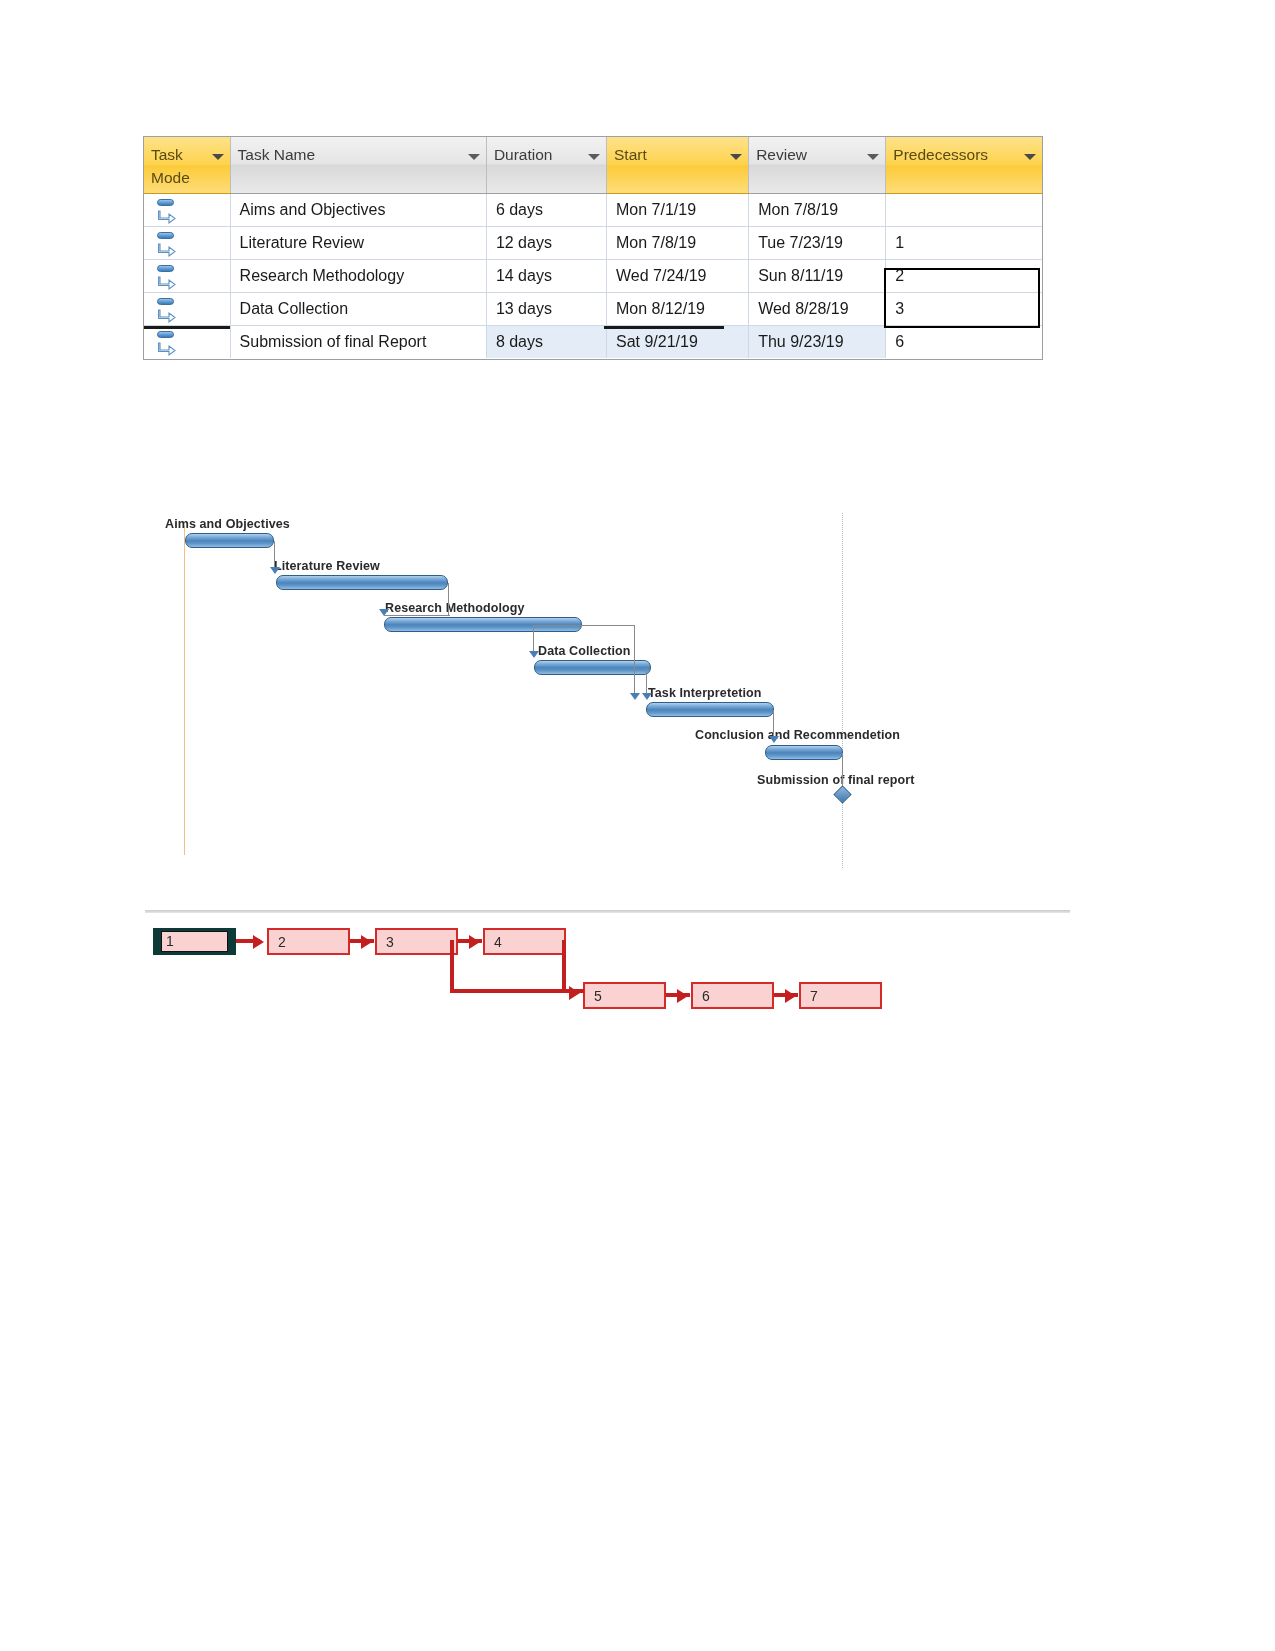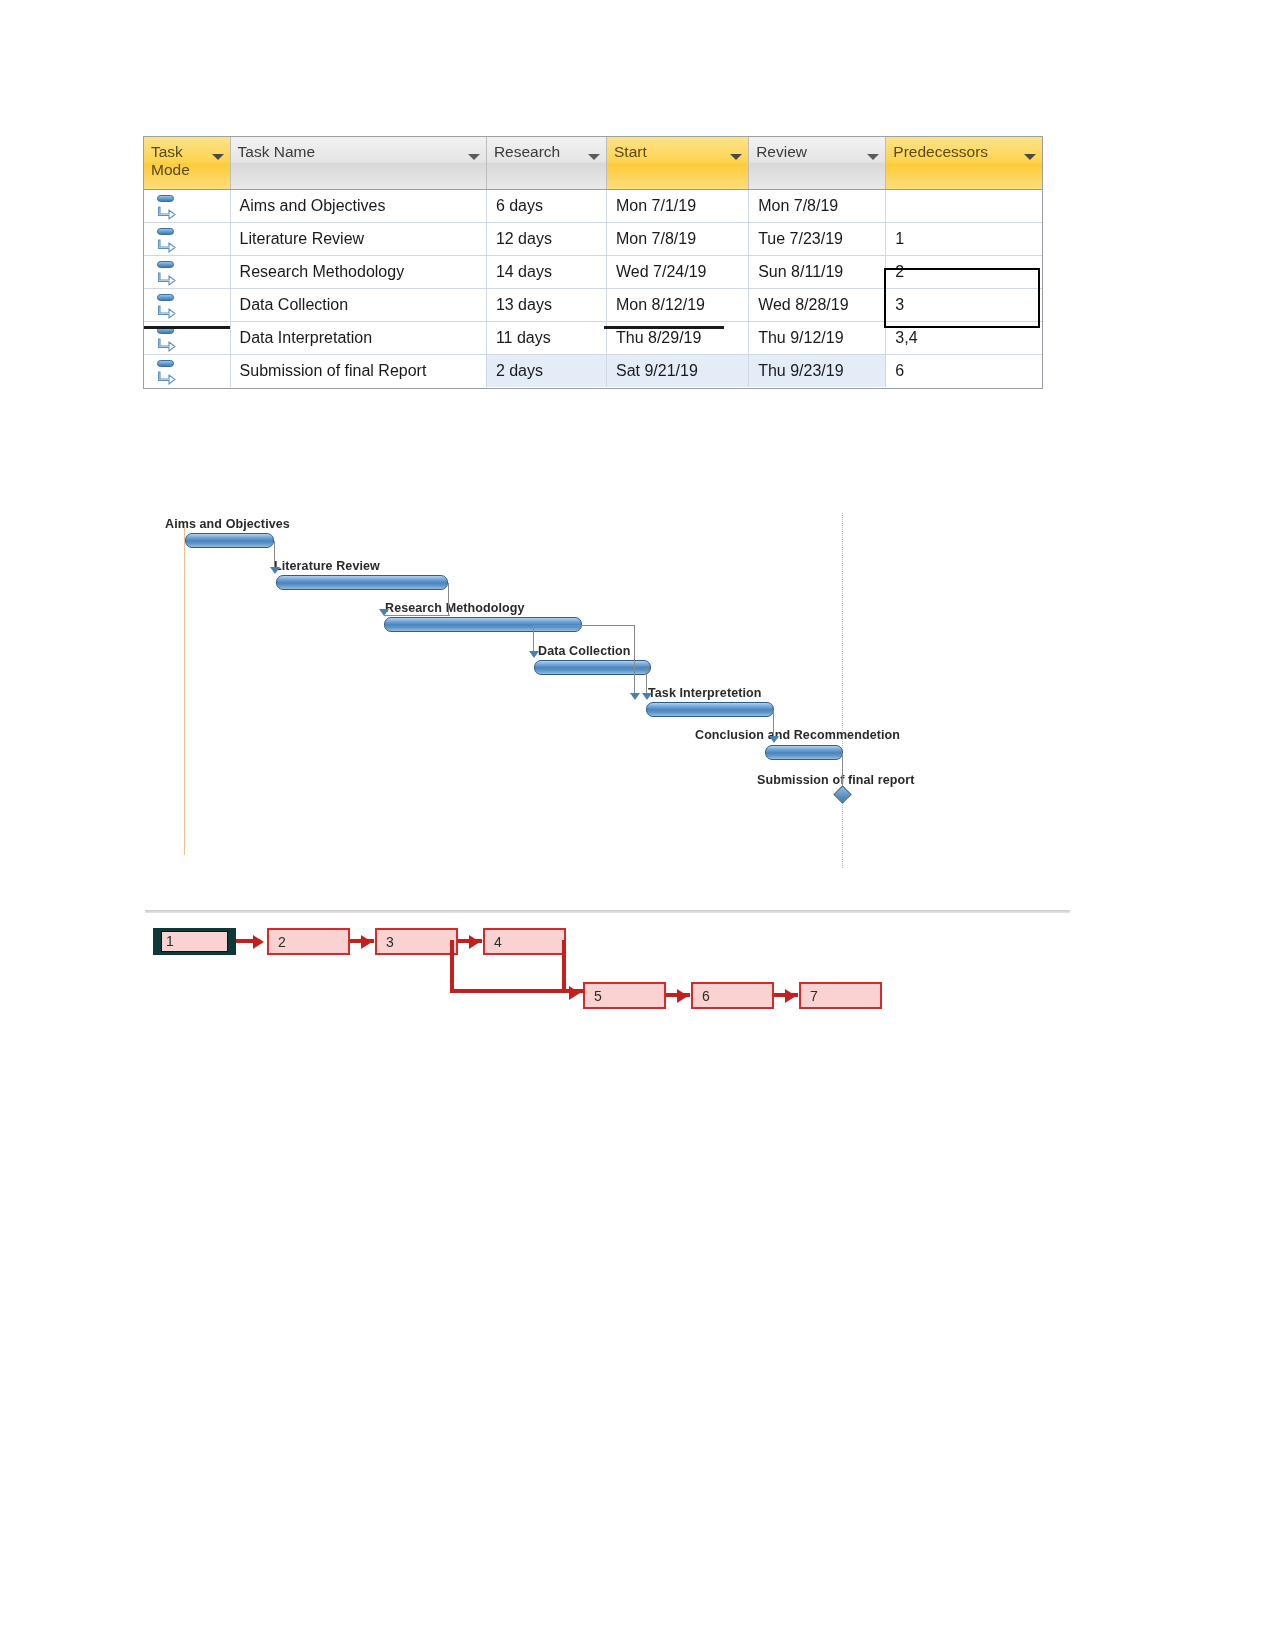--- a/index.html
+++ b/index.html
@@ -19,21 +19,21 @@
     border-right:1px solid #bdbdbd;
     border-bottom:1px solid #9aa0a6;
     position:relative;height:42px;
     background:linear-gradient(to bottom,#f2f2f2 0%,#e4e4e4 48%,#d8d8d8 50%,#e9e9e9 100%);
   }
   #task-table th.hl{
     color:#5a4a14;
     background:linear-gradient(to bottom,#fee28a 0%,#fdd34f 48%,#fccb3a 52%,#fedd79 100%);
     border-bottom:1px solid #c79a18;
   }
-  .th-inner{display:block;padding-right:22px;line-height:18px;}
+  .th-inner{display:block;padding-right:22px;line-height:23px;}
   .filter-arrow{position:absolute;right:6px;top:17px;width:0;height:0;
      border-left:6px solid transparent;border-right:6px solid transparent;
      border-top:6px solid #5b5b5b;}
   th.hl .filter-arrow{border-top-color:#4a4a4a;}
 
   #task-table td{
     font-size:16px;color:#1a1a1a;
     padding:5px 6px 5px 9px;
     border-right:1px solid #cfd8e3;
     border-bottom:1px solid #cfd8e3;
@@ -115,21 +115,21 @@
       <tr>
         <th class="hl">
           <span class="th-inner">Task Mode</span>
           <span class="filter-arrow"></span>
         </th>
         <th>
           <span class="th-inner">Task Name</span>
           <span class="filter-arrow"></span>
         </th>
         <th>
-          <span class="th-inner">Research</span>
+          <span class="th-inner">Duration</span>
           <span class="filter-arrow"></span>
         </th>
         <th class="hl">
           <span class="th-inner">Start</span>
           <span class="filter-arrow"></span>
         </th>
         <th>
           <span class="th-inner">Review</span>
           <span class="filter-arrow"></span>
         </th>
@@ -193,46 +193,31 @@
                 <path d="M2 2 L2 9 L11 9 L11 5 L17 9.5 L11 14 L11 10.5 L0.6 10.5 L0.6 2 Z" fill="#ffffff" stroke="#5b8fc4" stroke-width="1.1"></path>
               </svg>
             </span>
           </td>
           <td>Data Collection</td>
           <td class="">13 days</td>
           <td class="">Mon 8/12/19</td>
           <td class="">Wed 8/28/19</td>
           <td style="border-right:none">3</td>
         </tr>
-        <tr>
-          <td class="mode-cell">
-            <span class="mode-icon">
-              <span class="bar"></span>
-              <svg width="22" height="16" viewBox="0 0 22 16">
-                <path d="M2 2 L2 9 L11 9 L11 5 L17 9.5 L11 14 L11 10.5 L0.6 10.5 L0.6 2 Z" fill="#ffffff" stroke="#5b8fc4" stroke-width="1.1"></path>
-              </svg>
-            </span>
-          </td>
-          <td>Data Interpretation</td>
-          <td class="">11 days</td>
-          <td class="">Thu 8/29/19</td>
-          <td class="">Thu 9/12/19</td>
-          <td style="border-right:none">3,4</td>
-        </tr>
         <tr class="last">
           <td class="mode-cell">
             <span class="mode-icon">
               <span class="bar"></span>
               <svg width="22" height="16" viewBox="0 0 22 16">
                 <path d="M2 2 L2 9 L11 9 L11 5 L17 9.5 L11 14 L11 10.5 L0.6 10.5 L0.6 2 Z" fill="#ffffff" stroke="#5b8fc4" stroke-width="1.1"></path>
               </svg>
             </span>
           </td>
           <td>Submission of final Report</td>
-          <td class="sel">2 days</td>
+          <td class="sel">8 days</td>
           <td class="sel">Sat 9/21/19</td>
           <td class="sel">Thu 9/23/19</td>
           <td style="border-right:none">6</td>
         </tr>
       </tbody>
   </table>
 </div>
 <div id="pred-select-frame"></div>
 <div id="bot-edge-a"></div>
 <div id="bot-edge-b"></div>

